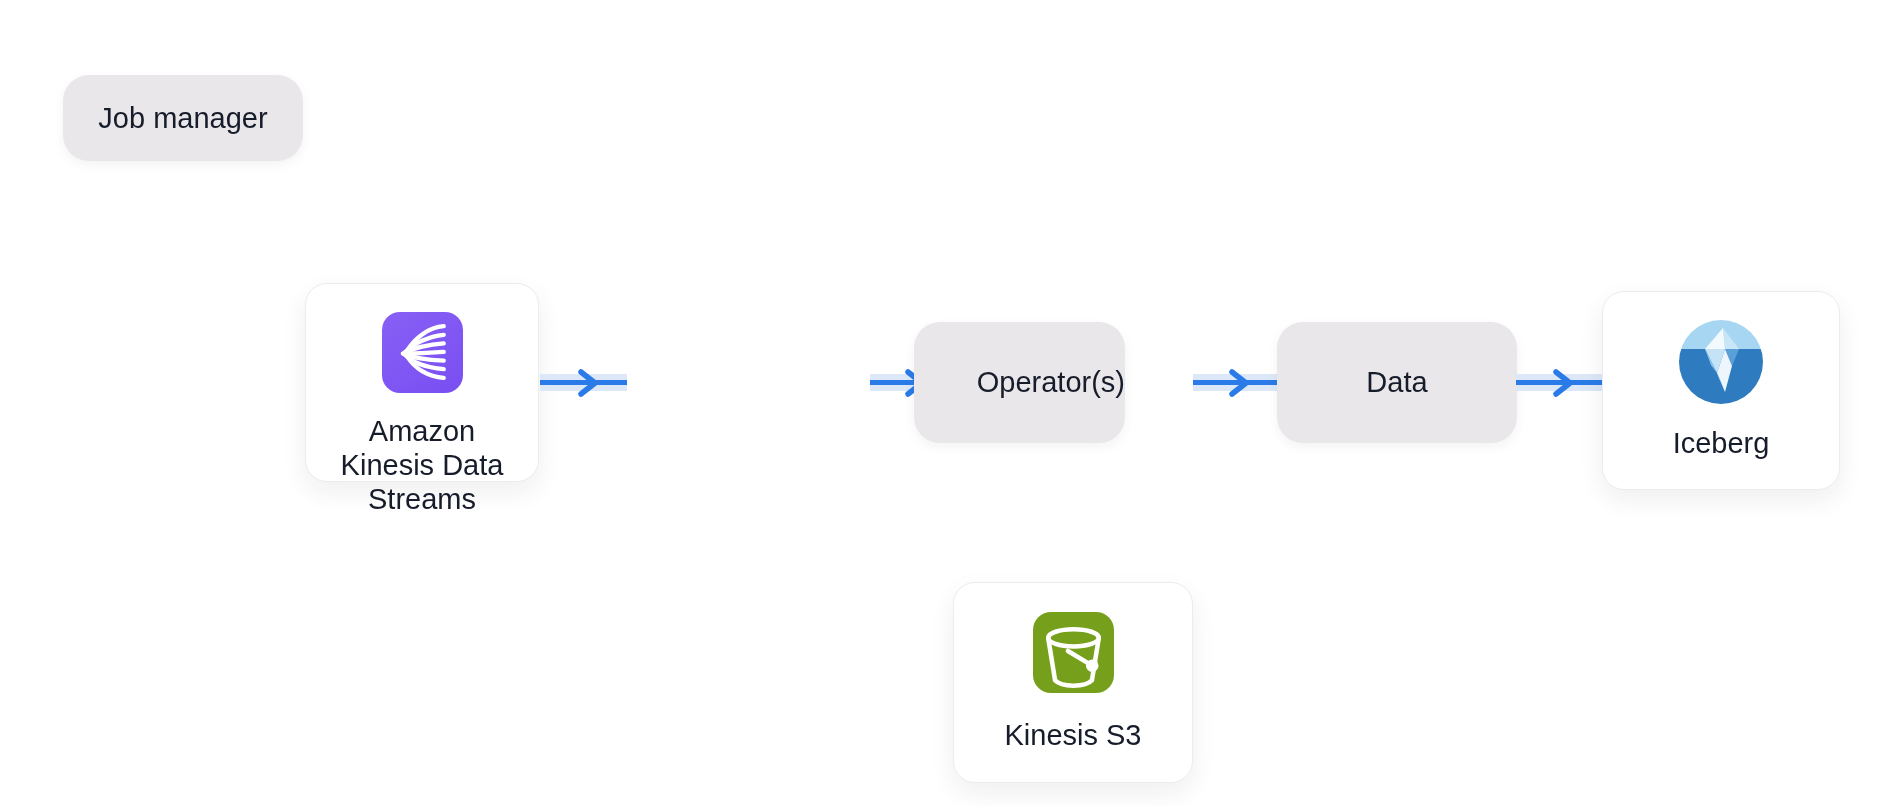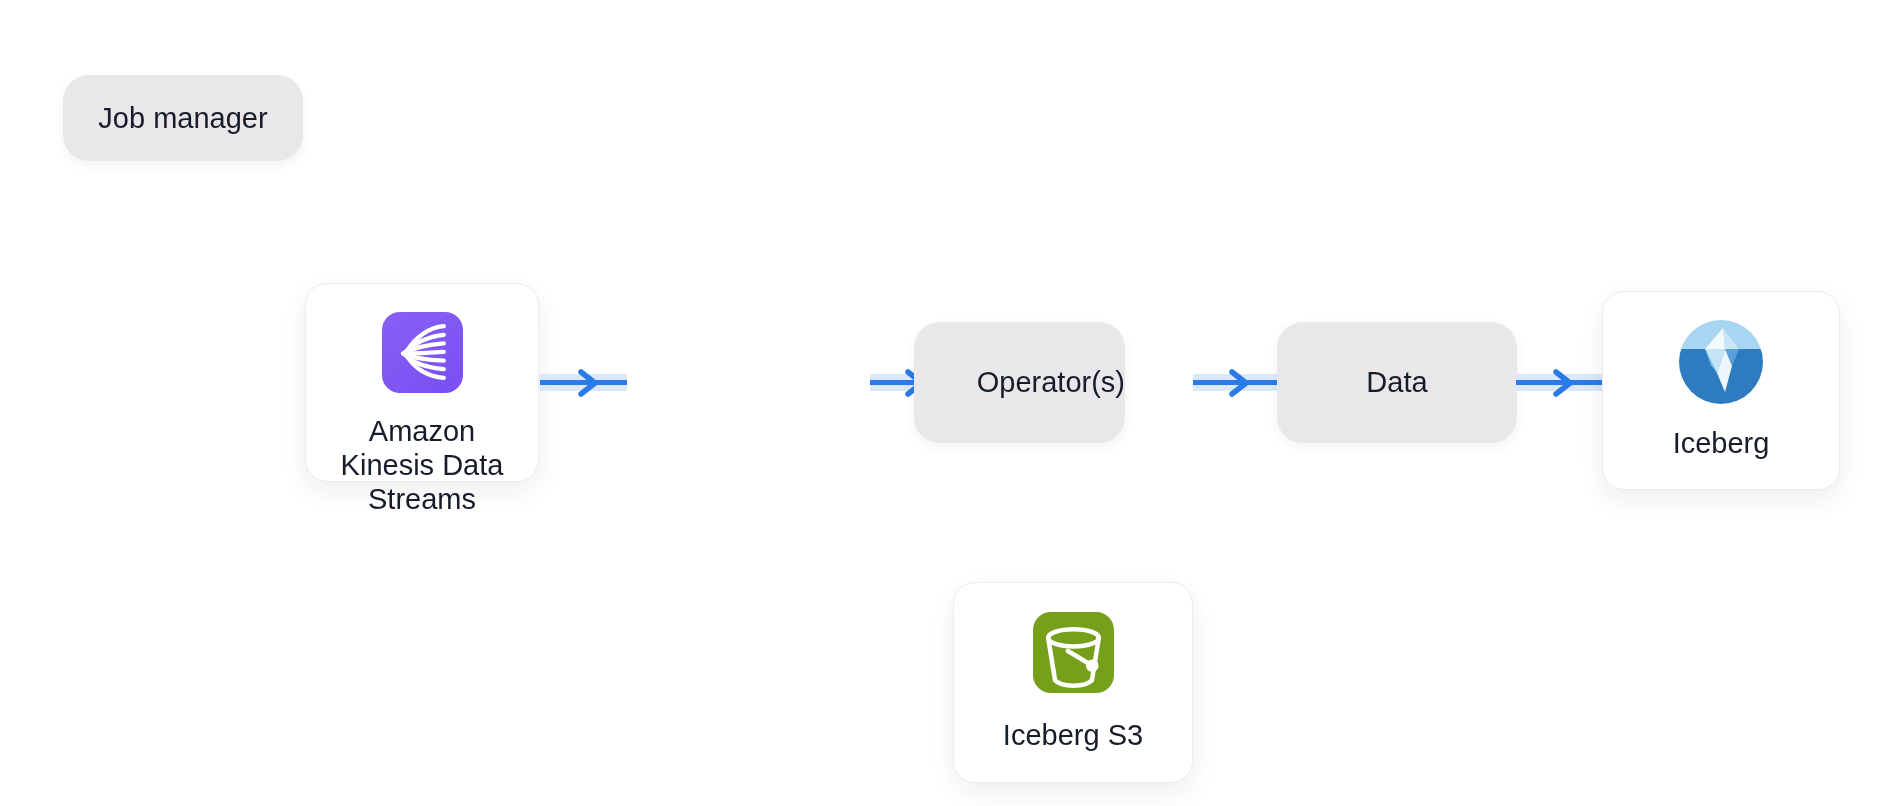--- a/index.html
+++ b/index.html
@@ -186,16 +186,16 @@
     <div class="icon-sq s3-bg">
       <svg width="81" height="81" viewBox="0 0 80 80">
         <g fill="none" stroke="#ffffff" stroke-width="4.5" stroke-linecap="round">
           <ellipse cx="40" cy="25.5" rx="25" ry="8.5"></ellipse>
           <path d="M15 25.5 L21.8 67.5 C28 74.5, 52 74.5, 58.2 67.5 L65 25.5"></path>
           <path d="M34.5 38.5 L56 51.5"></path>
         </g>
         <circle cx="58.5" cy="53" r="6.2" fill="#ffffff"></circle>
       </svg>
     </div>
-    <div class="card-label">Iceberg S3</div>
+    <div class="card-label">Kinesis S3</div>
   </div>
 
 </div>
 
 </body></html>

